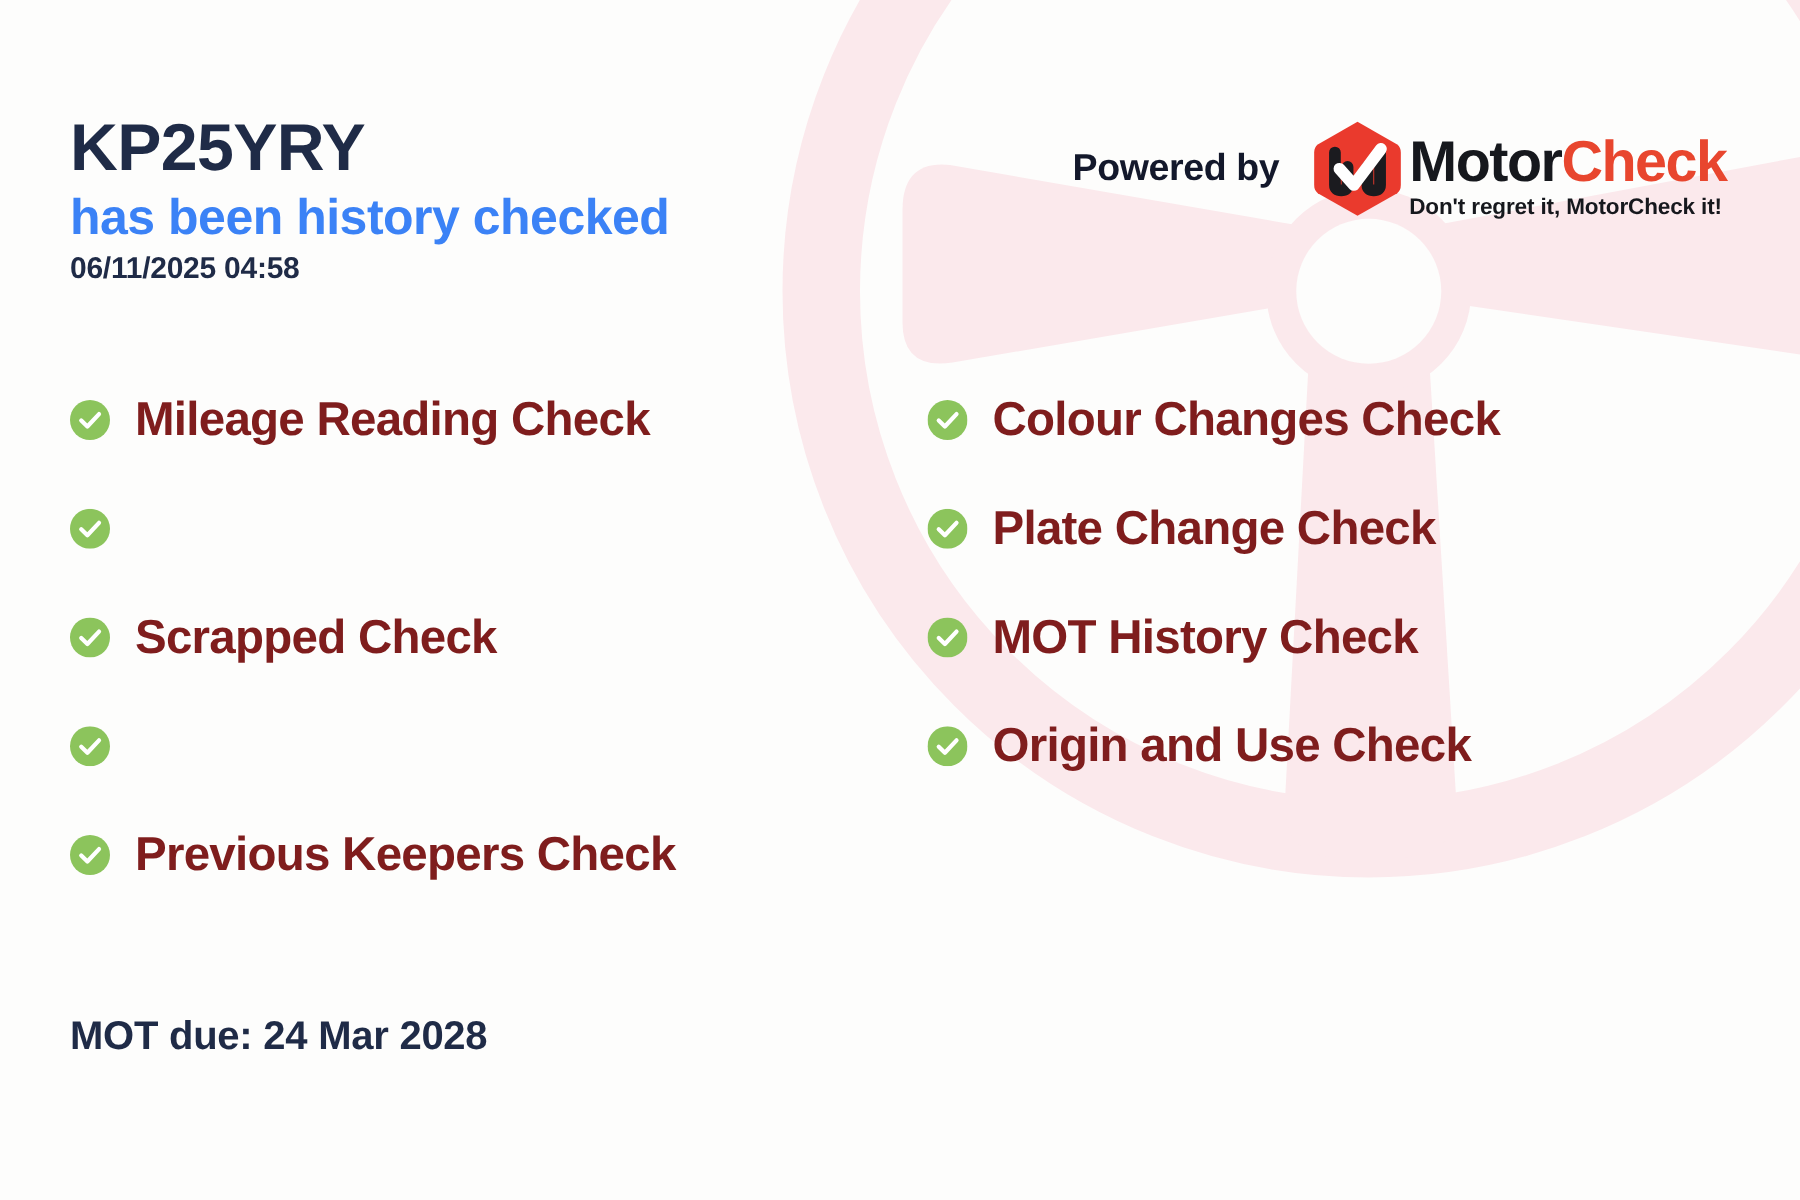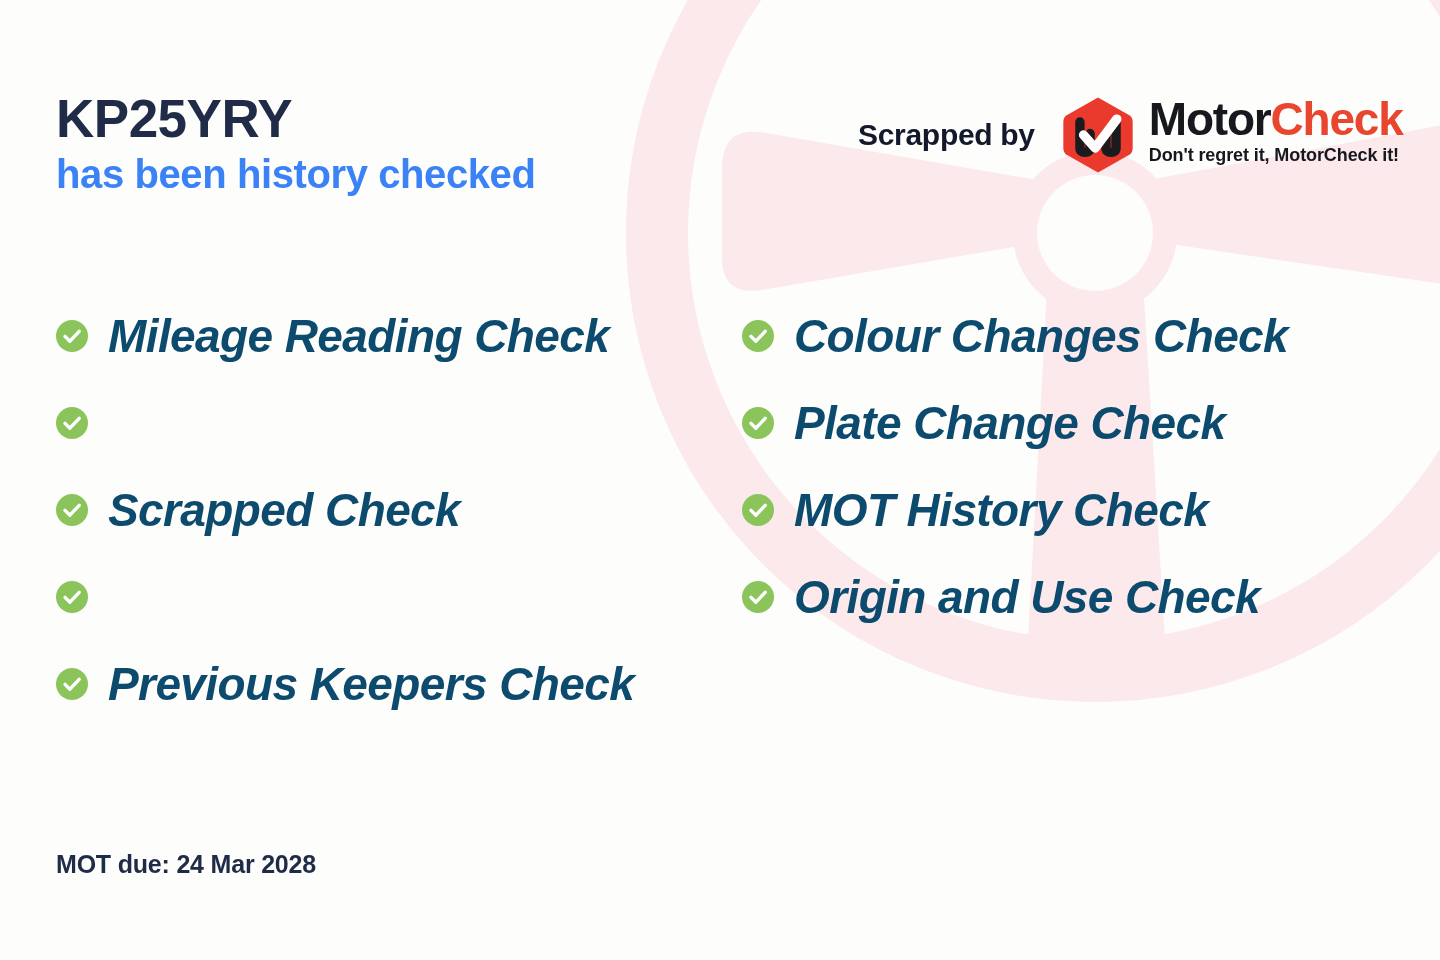--- a/index.html
+++ b/index.html
@@ -77,22 +77,22 @@
   }
   #powered-by-label {
     font-size: 30px;
     font-weight: bold;
     color: #13182b;
     letter-spacing: -0.3px;
     white-space: nowrap;
   }
   #logo-lockup {
     display: flex;
-    align-items: flex-start;
-    gap: 14px;
+    align-items: flex-end;
+    gap: 4px;
   }
   #logo-hex {
     width: 74px;
     height: 78px;
     flex: none;
     display: block;
   }
   #wordmark-block {
     display: flex;
     flex-direction: column;
@@ -130,35 +130,34 @@
     height: 87px;
     gap: 20px;
   }
   .check-badge {
     width: 32px;
     height: 32px;
     flex: none;
     display: block;
   }
   .check-label {
-    font-size: 46px;
-    font-weight: bold;
-    color: #0c4a6e;
+    font-size: 38px;
+    font-weight: bold;
+    color: #7f1d1d;
     letter-spacing: -0.6px;
     white-space: nowrap;
     line-height: 1;
-    font-style: italic;
   }
 
   
   #mot-due {
     position: absolute;
     left: 56px;
-    top: 850px;
-    font-size: 25px;
+    top: 810px;
+    font-size: 32px;
     font-weight: bold;
     color: #1f2b47;
     letter-spacing: -0.2px;
     white-space: nowrap;
   }
 </style>
 </head>
 <body>
 
 <div id="page">
@@ -186,24 +185,25 @@
         <path d="M1050 233 L1140 233 L1165 640 Q1167 686 1120 686 L1072 686 Q1026 686 1028 640 Z"></path>
 
         <circle cx="1095" cy="233" r="82"></circle>
       </g>
     </g>
   </svg>
 
   <div id="header-block">
     <div id="plate-title">KP25YRY</div>
     <div id="subtitle">has been history checked</div>
+    <div id="timestamp">06/11/2025 04:58</div>
   </div>
 
   <div id="brand-block">
-    <span id="powered-by-label">Scrapped by</span>
+    <span id="powered-by-label">Powered by</span>
     <div id="logo-lockup">
       <svg id="logo-hex" viewBox="0 0 100 108" xmlns="http://www.w3.org/2000/svg" aria-hidden="true">
         <path d="M50 2 L94 27 Q98 30 98 36 L98 72 Q98 78 94 81 L50 106 L6 81 Q2 78 2 72 L2 36 Q2 30 6 27 Z" fill="#ea3a2d"></path>
         <path d="M25 36 L25 72 Q25 78 32 78 Q39 78 39 72 L39 52" fill="none" stroke="#1b1b1f" stroke-width="13" stroke-linecap="round" stroke-linejoin="round"></path>
         <path d="M75 36 L75 72 Q75 78 68 78 Q61 78 61 72 L61 52" fill="none" stroke="#1b1b1f" stroke-width="13" stroke-linecap="round" stroke-linejoin="round"></path>
         <path d="M30 54 L46 72 L76 32" fill="none" stroke="#ffffff" stroke-width="13" stroke-linecap="round" stroke-linejoin="round"></path>
       </svg>
       <div id="wordmark-block">
         <div id="wordmark"><span id="wordmark-motor">Motor</span><span id="wordmark-check">Check</span></div>
         <div id="tagline">Don't regret it, MotorCheck it!</div>

